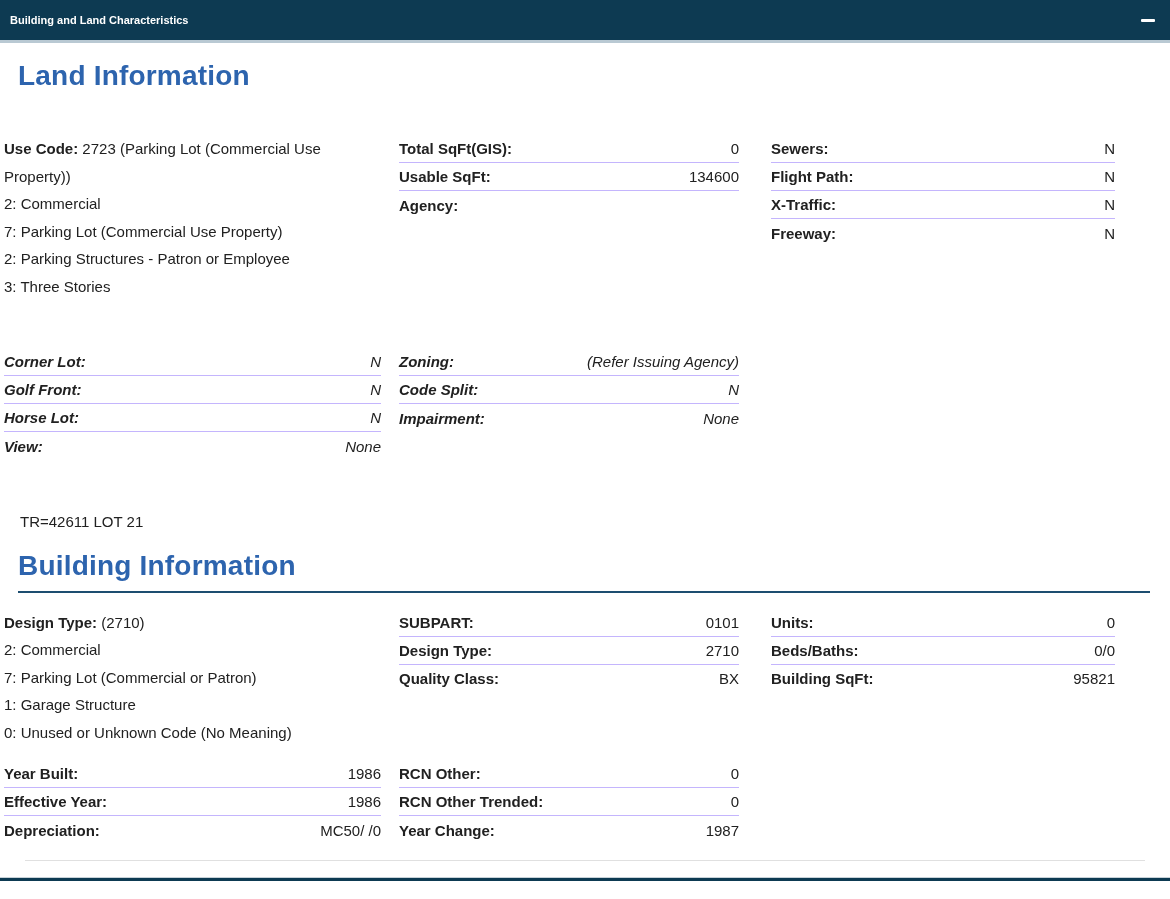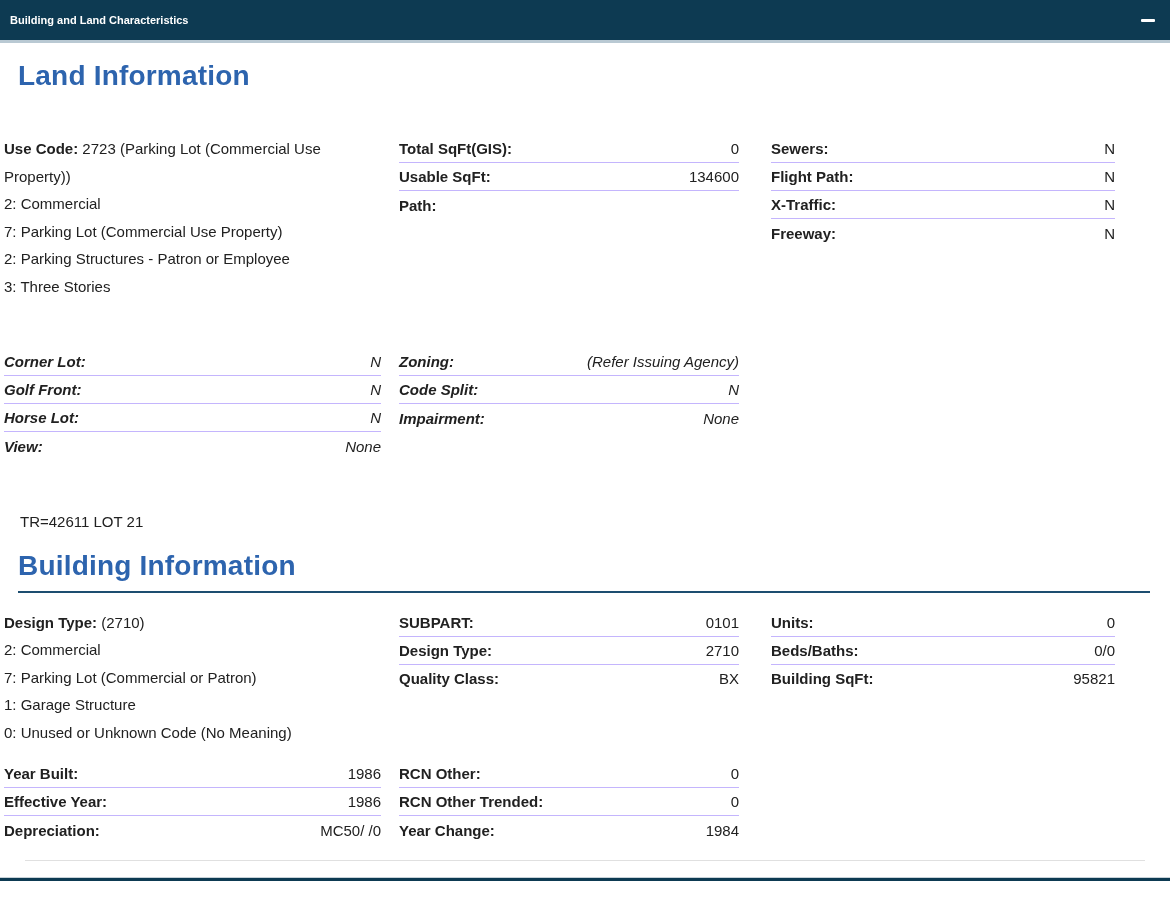--- a/index.html
+++ b/index.html
@@ -88,21 +88,21 @@
   <div class="c2 rows">
     <div class="row">
       <span class="label">Total SqFt(GIS):</span>
       <span class="value">0</span>
     </div>
     <div class="row">
       <span class="label">Usable SqFt:</span>
       <span class="value">134600</span>
     </div>
     <div class="row">
-      <span class="label">Path:</span>
+      <span class="label">Agency:</span>
       <span class="value"></span>
     </div>
   </div>
   <div class="c3 rows">
     <div class="row">
       <span class="label">Sewers:</span>
       <span class="value">N</span>
     </div>
     <div class="row">
       <span class="label">Flight Path:</span>
@@ -219,20 +219,20 @@
     <div class="row">
       <span class="label">RCN Other:</span>
       <span class="value">0</span>
     </div>
     <div class="row">
       <span class="label">RCN Other Trended:</span>
       <span class="value">0</span>
     </div>
     <div class="row">
       <span class="label">Year Change:</span>
-      <span class="value">1984</span>
+      <span class="value">1987</span>
     </div>
   </div>
   <div class="c3"></div>
 </div>
 
 <div class="gray-hr"></div>
 <div class="bottom-navy"></div>
 
 </body></html>

